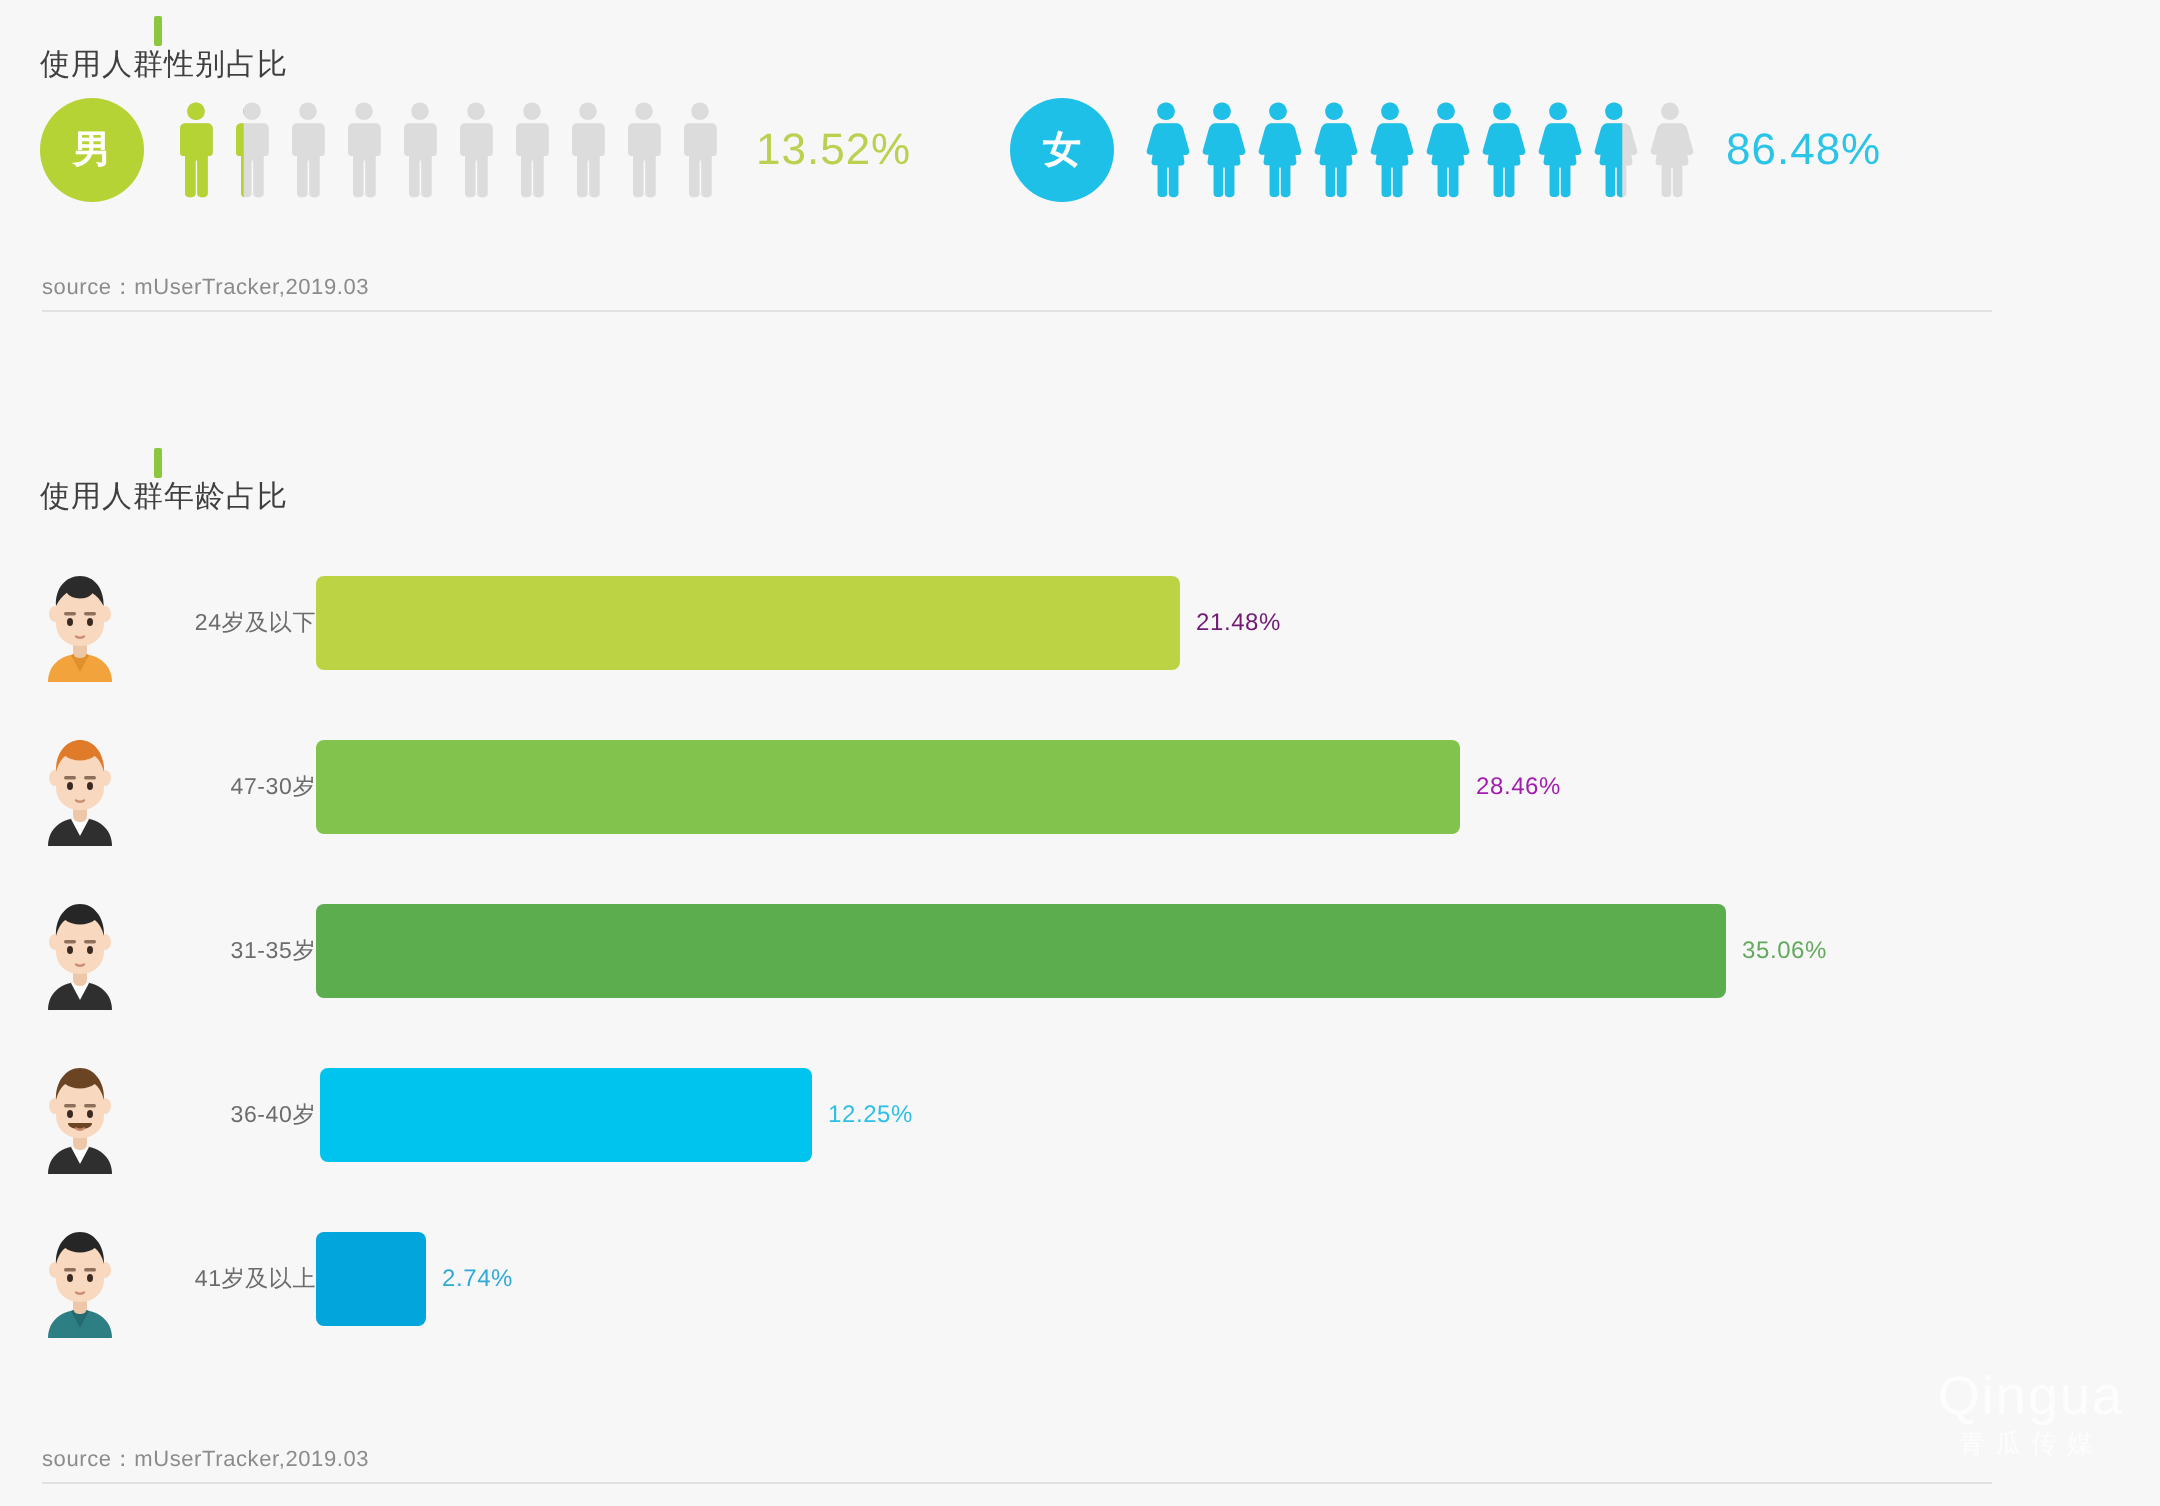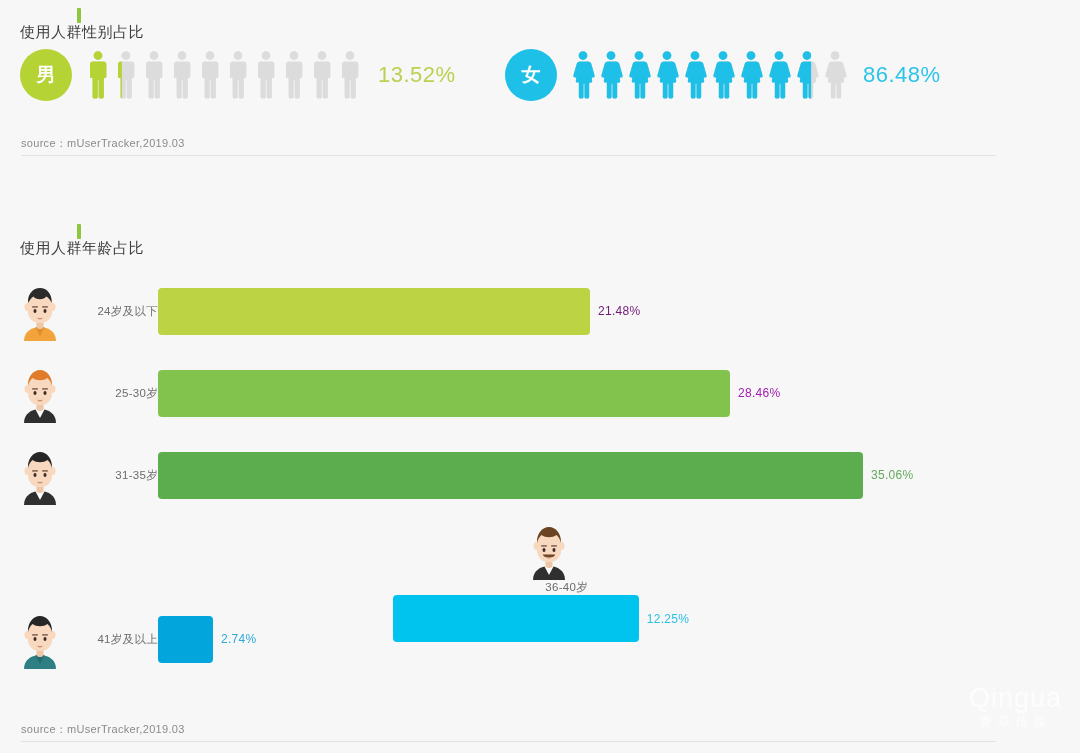--- a/index.html
+++ b/index.html
@@ -344,21 +344,21 @@
             <ellipse cx="34.5" cy="26" rx="3" ry="4" fill="#f8d9c0"></ellipse>
             <rect x="10" y="10" width="24" height="32" rx="11" fill="#f8d9c0"></rect>
             <path d="M10 23c-.4-9.5 5.2-16 12-16s12.4 6.5 12 16c-1-4-2.8-6.6-4.6-8-2 1.5-4.6 2.2-7.4 2.2S16.6 16.5 14.6 15c-1.8 1.4-3.6 4-4.6 8z" fill="#e07b2a"></path>
             <rect x="14" y="25" width="6" height="1.8" rx=".9" fill="#6a4b38" opacity=".75"></rect>
             <rect x="24" y="25" width="6" height="1.8" rx=".9" fill="#6a4b38" opacity=".75"></rect>
             <ellipse cx="17" cy="30" rx="1.5" ry="2" fill="#3a2a22"></ellipse>
             <ellipse cx="27" cy="30" rx="1.5" ry="2" fill="#3a2a22"></ellipse>
             <path d="M20 37.2c.8.9 3.2.9 4 0" fill="none" stroke="#c98e72" stroke-width="1.2" stroke-linecap="round"></path>
           </svg>
         </div>
-        <div class="age-label">25-30岁</div>
+        <div class="age-label">47-30岁</div>
         <div class="bar-wrap" style="margin-left: 0px;">
           <div class="bar" style="width: 572px; background: rgb(130, 195, 77);"></div>
           <div class="bar-val" style="color: #a21caf;">28.46%</div>
         </div>
       </div>
       <div class="age-row" style="top: 438px;">
         <div class="avatar">
           <svg viewBox="0 0 44 60">
             <path d="M6 60c0-9 7.2-14 16-14s16 5 16 14z" fill="#2f2f2f"></path>
             <path d="M17.5 46.5 22 55l4.5-8.5-4.5-2z" fill="#ffffff"></path>
@@ -373,21 +373,21 @@
             <ellipse cx="27" cy="30" rx="1.5" ry="2" fill="#3a2a22"></ellipse>
             <path d="M20 37.2c.8.9 3.2.9 4 0" fill="none" stroke="#c98e72" stroke-width="1.2" stroke-linecap="round"></path>
           </svg>
         </div>
         <div class="age-label">31-35岁</div>
         <div class="bar-wrap" style="margin-left: 0px; text-align: right;">
           <div class="bar" style="width: 705px; background: rgb(92, 173, 78);"></div>
           <div class="bar-val" style="color: rgb(99, 169, 92);">35.06%</div>
         </div>
       </div>
-      <div class="age-row" style="top: 520px; flex-direction: column;">
+      <div class="age-row" style="top: 520px;">
         <div class="avatar">
           <svg viewBox="0 0 44 60">
             <path d="M6 60c0-9 7.2-14 16-14s16 5 16 14z" fill="#2f2f2f"></path>
             <path d="M17.5 46.5 22 55l4.5-8.5-4.5-2z" fill="#ffffff"></path>
             <rect x="18.5" y="38" width="7" height="10" rx="3" fill="#eec7a8"></rect>
             <ellipse cx="9.5" cy="26" rx="3" ry="4" fill="#f8d9c0"></ellipse>
             <ellipse cx="34.5" cy="26" rx="3" ry="4" fill="#f8d9c0"></ellipse>
             <rect x="10" y="10" width="24" height="32" rx="11" fill="#f8d9c0"></rect>
             <path d="M10 23c-.4-9.5 5.2-16 12-16s12.4 6.5 12 16c-1-4-2.8-6.6-4.6-8-2 1.5-4.6 2.2-7.4 2.2S16.6 16.5 14.6 15c-1.8 1.4-3.6 4-4.6 8z" fill="#6b4423"></path>
             <rect x="14" y="25" width="6" height="1.8" rx=".9" fill="#6a4b38" opacity=".75"></rect>

